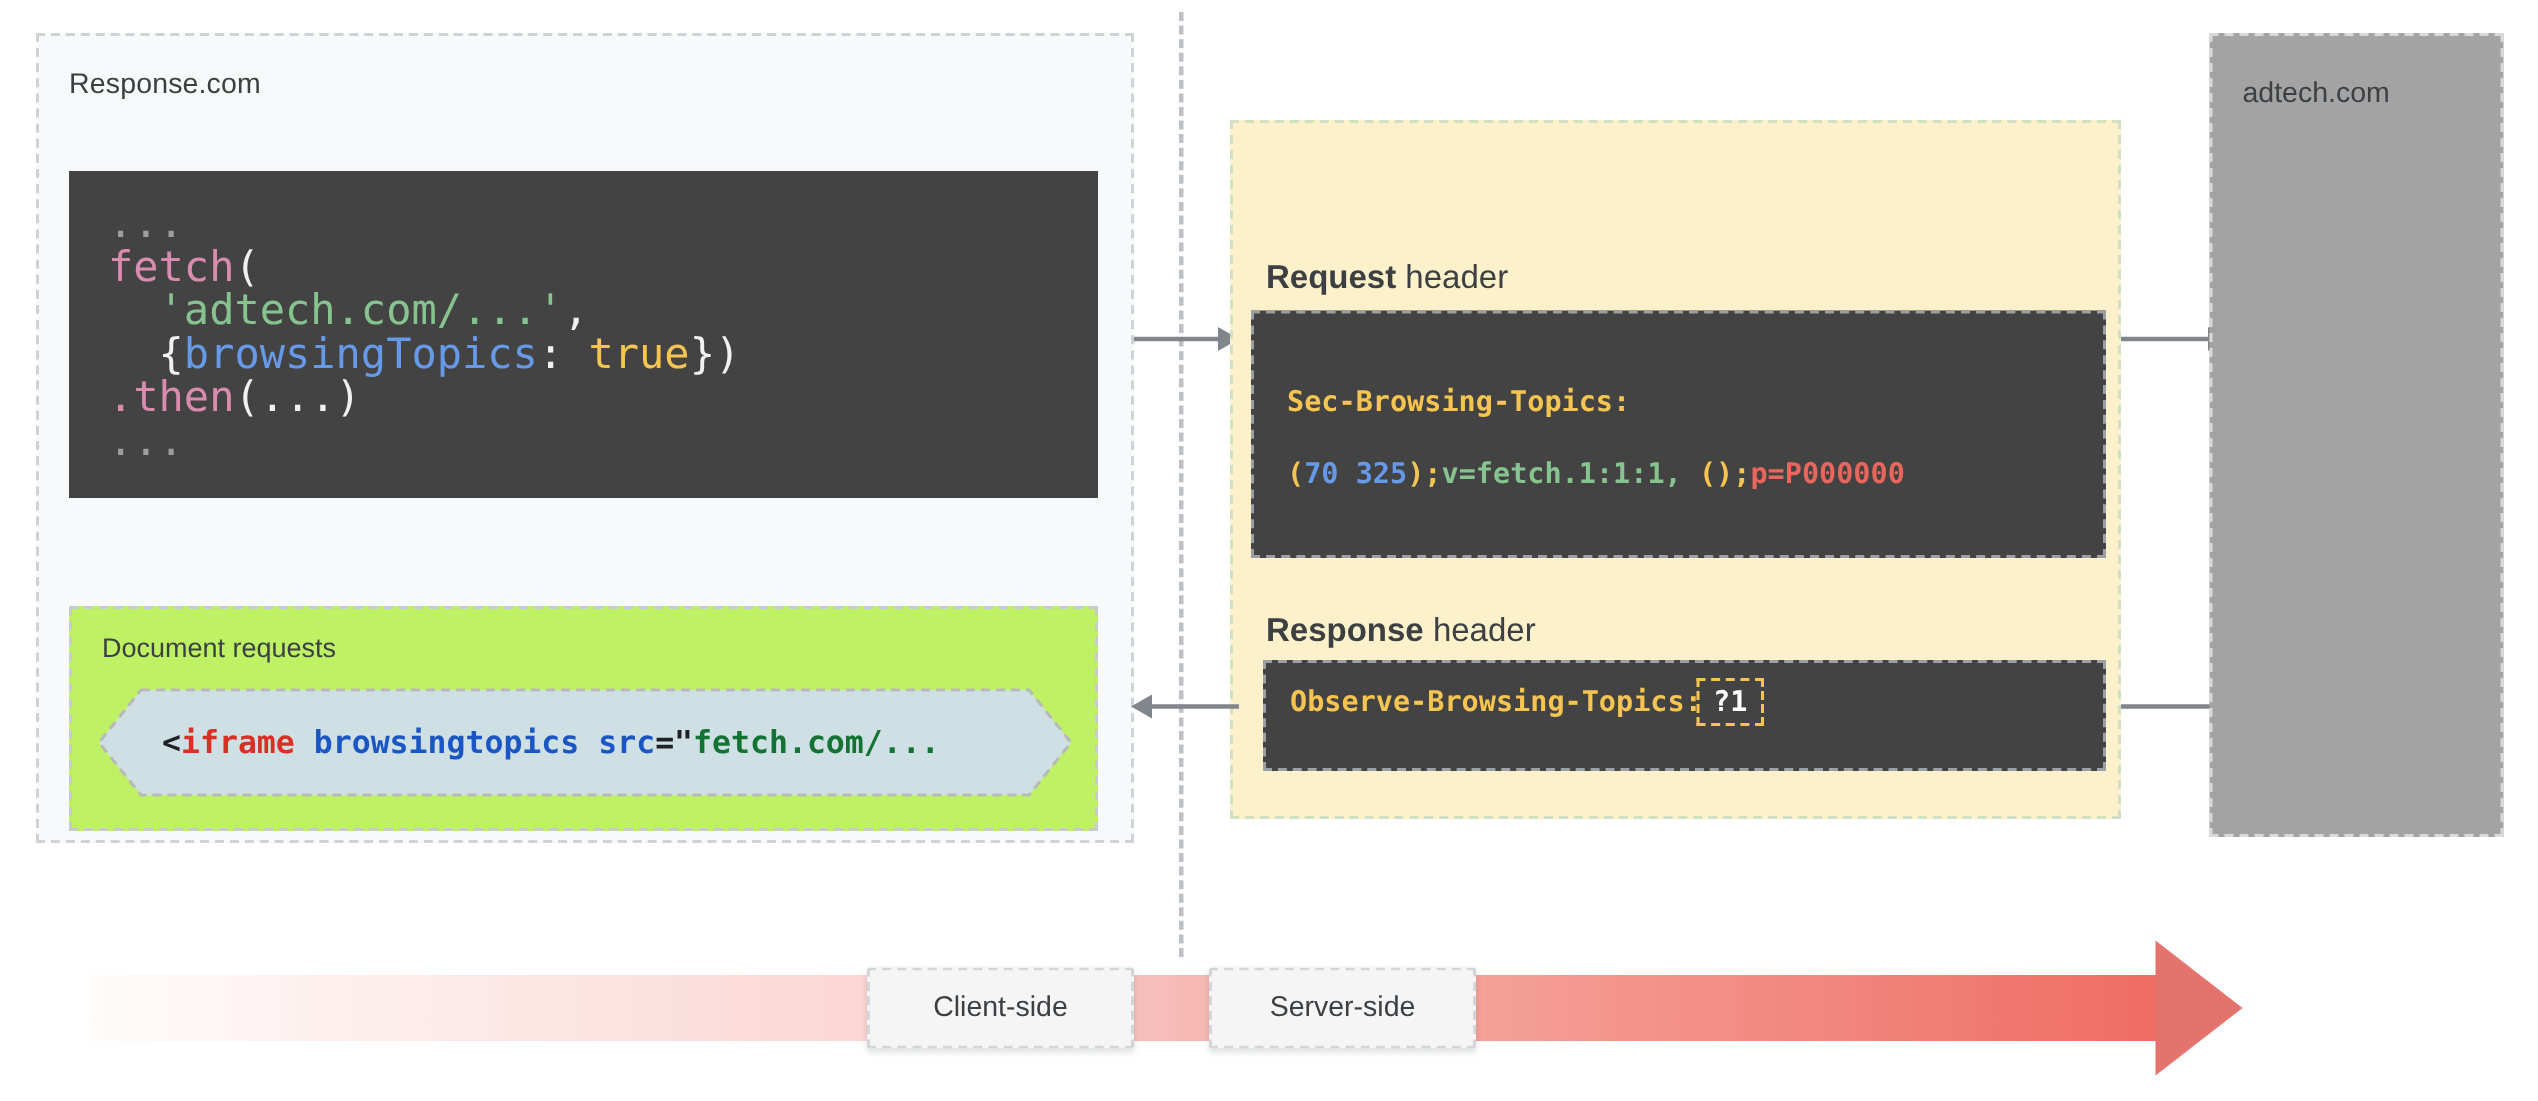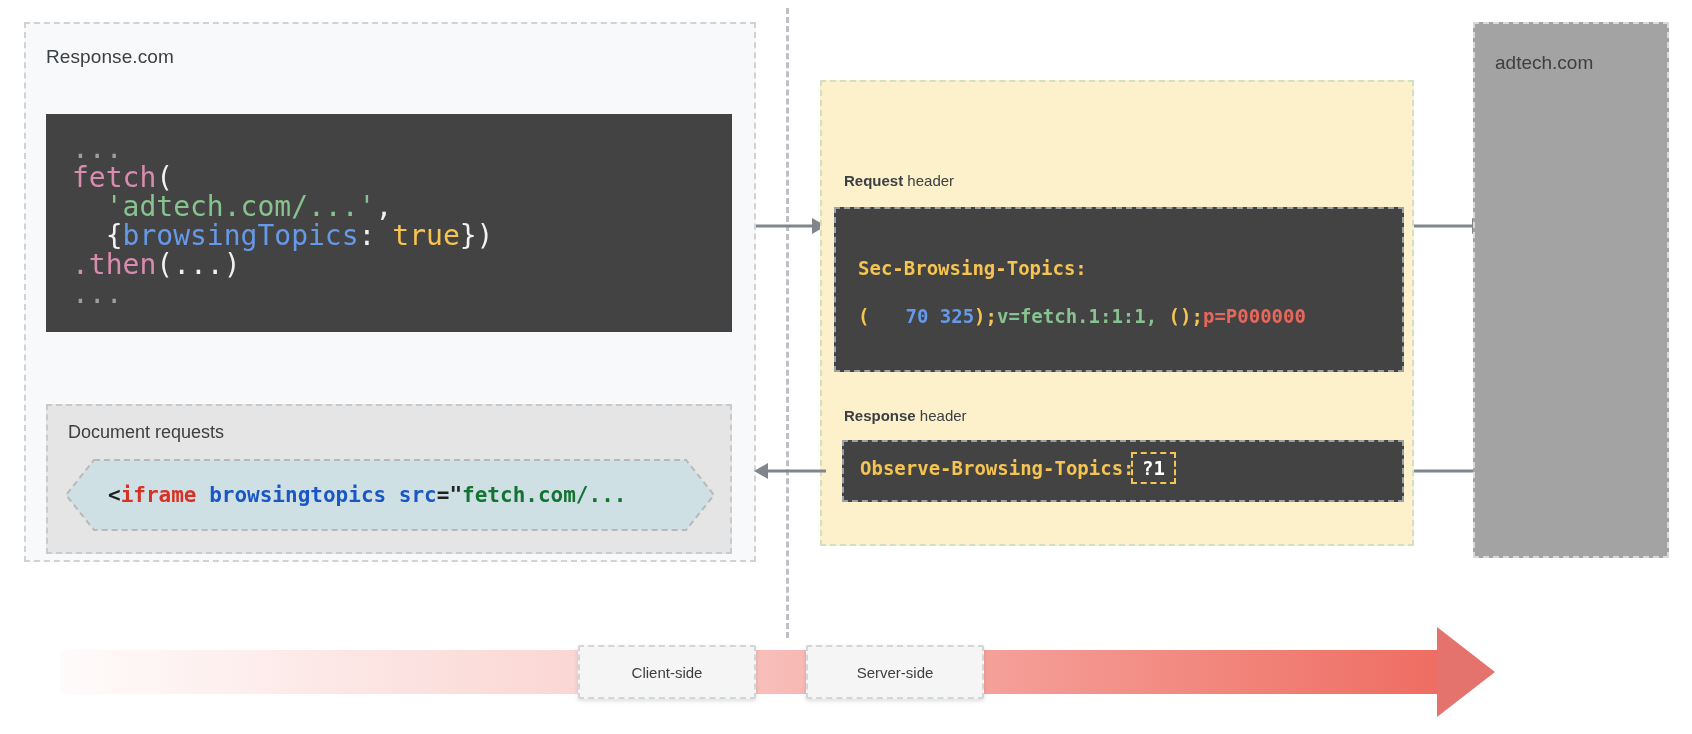--- a/index.html
+++ b/index.html
@@ -66,21 +66,21 @@
   .code-block .tok-prop   { color: #6699e8; }
   .code-block .tok-bool   { color: #f5c451; }
 
   
   .docreq-panel {
     position: absolute;
     left: 20px;
     top: 380px;
     width: 686px;
     height: 150px;
-    background: #e5e5e5;
+    background: #bef264;
     border: 2px dashed #c8cbce;
     box-sizing: border-box;
   }
   .docreq-label {
     position: absolute;
     left: 20px;
     top: 16px;
     font-size: 18px;
     color: #3c4043;
   }
@@ -136,21 +136,21 @@
     left: 0;
     right: 0;
     top: 22px;
     text-align: center;
     font-size: 19px;
     font-weight: bold;
     color: #3c4043;
   }
   .hdr-caption {
     position: absolute;
-    font-size: 15px;
+    font-size: 22px;
     color: #3c4043;
   }
   .hdr-caption b { font-weight: bold; }
   .caption-request  { left: 22px; top: 90px; }
   .caption-response { left: 22px; top: 325px; }
 
   .req-box {
     position: absolute;
     left: 12px;
     top: 125px;
@@ -171,31 +171,31 @@
     color: #f5c451;
     font-weight: bold;
   }
   .req-value {
     position: absolute;
     left: 22px;
     top: 96px;
     font-weight: bold;
   }
   .req-value .v-paren { color: #f5c451; }
-  .req-value .v-num   { color: #6699e8; margin-left: 36px; }
+  .req-value .v-num   { color: #6699e8; }
   .req-value .v-semi  { color: #f5c451; }
   .req-value .v-green { color: #87c38f; }
   .req-value .v-red   { color: #e8675d; }
 
   .res-box {
     position: absolute;
     left: 20px;
     top: 358px;
     width: 562px;
-    height: 62px;
+    height: 74px;
     background: #434343;
     border: 2px dashed #9aa0a6;
     box-sizing: border-box;
     font-family: "DejaVu Sans Mono", "Liberation Mono", monospace;
     font-size: 19px;
     font-weight: bold;
     white-space: pre;
   }
   .res-name {
     position: absolute;
@@ -254,21 +254,21 @@
   }
   .side-chip {
     position: absolute;
     top: 645px;
     height: 54px;
     background: #f5f5f5;
     border: 2px dashed #d3d6d9;
     box-sizing: border-box;
     border-radius: 2px;
     box-shadow: 0 2px 4px rgba(60,64,67,0.18);
-    font-size: 15px;
+    font-size: 19px;
     color: #3c4043;
     display: flex;
     align-items: center;
     justify-content: center;
   }
   .chip-client { left: 578px; width: 178px; }
   .chip-server { left: 806px; width: 178px; }
 </style>
 </head>
 <body>

